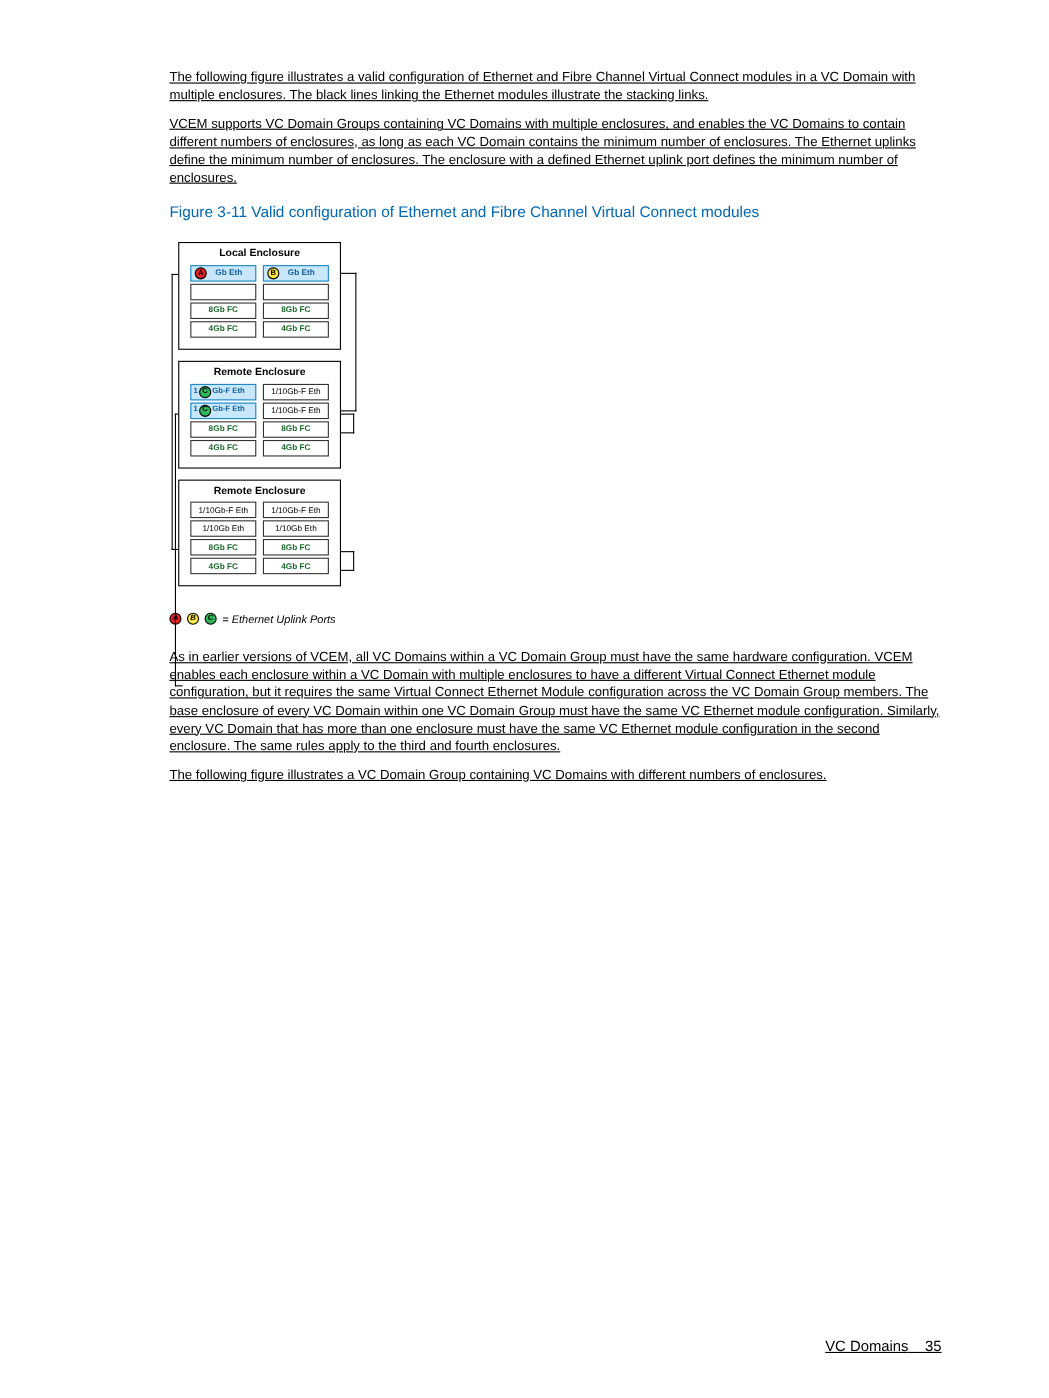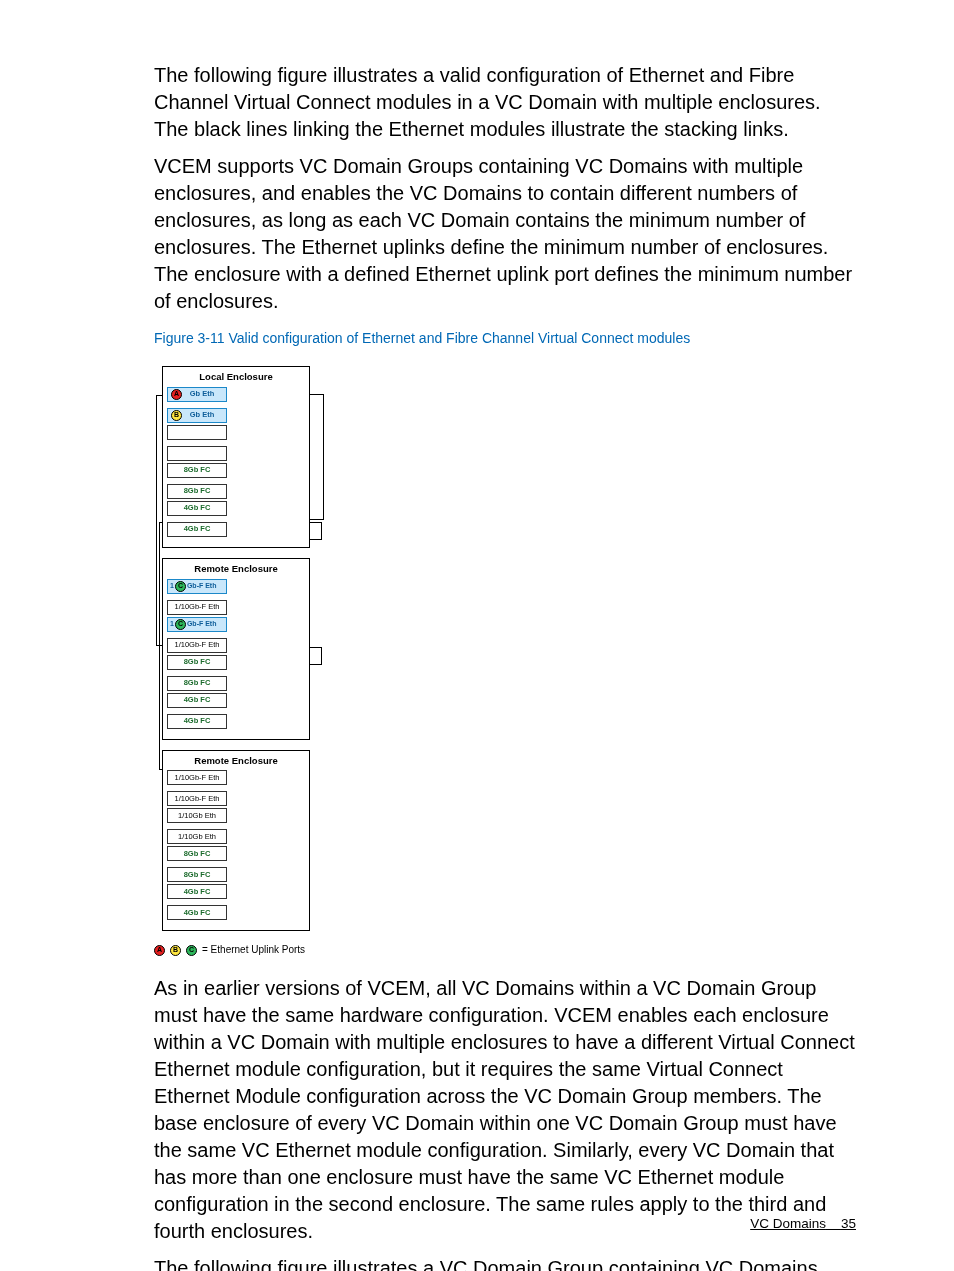--- a/index.html
+++ b/index.html
@@ -9,21 +9,21 @@
     height: 1271px;
     background: #fff;
     color: #000;
     position: relative;
     font-size: 14px;
     line-height: 1.35;
   }
   .page {
     padding: 62px 98px 0 154px;
   }
-  p { margin-bottom: 10px; font-size: 20px; }
+  p { margin-bottom: 10px; font-size: 12px; text-decoration: underline; }
   .figure-caption {
     color: #0068b5;
     font-weight: normal;
     font-size: 14px;
     margin-top: 14px;
     margin-bottom: 12px;
   }
   .diagram-wrap {
     position: relative;
     width: 200px;
@@ -37,21 +37,21 @@
     position: relative;
     left: 8px;
     background: #fff;
   }
   .enc-title {
     text-align: center;
     font-weight: bold;
     font-size: 9.5px;
     padding: 1px 0 3px;
   }
-  .row { display: flex; gap: 6px; justify-content: center; margin-bottom: 2px; flex-direction: column; }
+  .row { display: flex; gap: 6px; justify-content: center; margin-bottom: 2px; }
   .mod {
     width: 60px;
     height: 15px;
     border: 1px solid #333;
     font-size: 7.5px;
     display: flex;
     align-items: center;
     justify-content: center;
     position: relative;
     background: #fff;
@@ -69,25 +69,25 @@
     font-size: 7px;
     font-weight: bold;
   }
   .red { background: #e62020; color: #000; }
   .yel { background: #ffe640; color: #000; }
   .grn { background: #2db85b; color: #000; }
   .mod .badge { position: absolute; left: 3px; top: 1px; }
   .mod.eth .inner { padding-left: 10px; }
   .legend {
     display: flex;
-    align-items: center;
     gap: 5px;
-    margin-top: 12px;
+    margin-top: 24px;
     margin-bottom: 18px;
     font-size: 10px;
+    font-style: italic;
   }
   .link-right {
     position: absolute;
     border: 1.5px solid #000;
     border-left: none;
   }
   .link-left {
     position: absolute;
     border: 1.5px solid #000;
     border-right: none;

